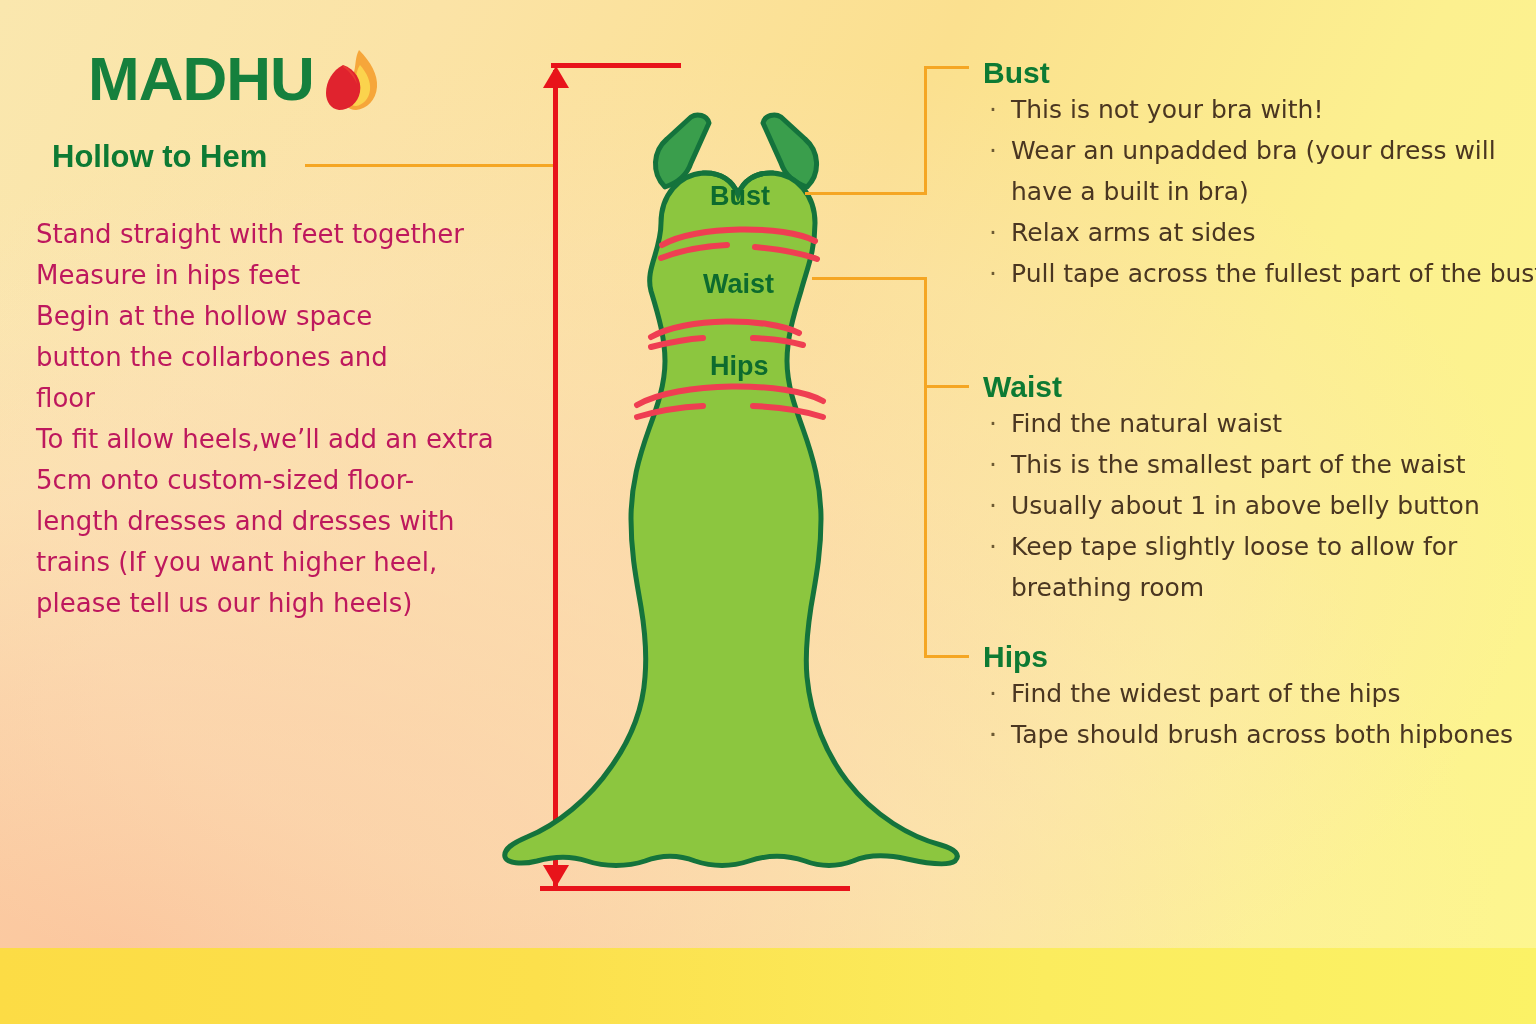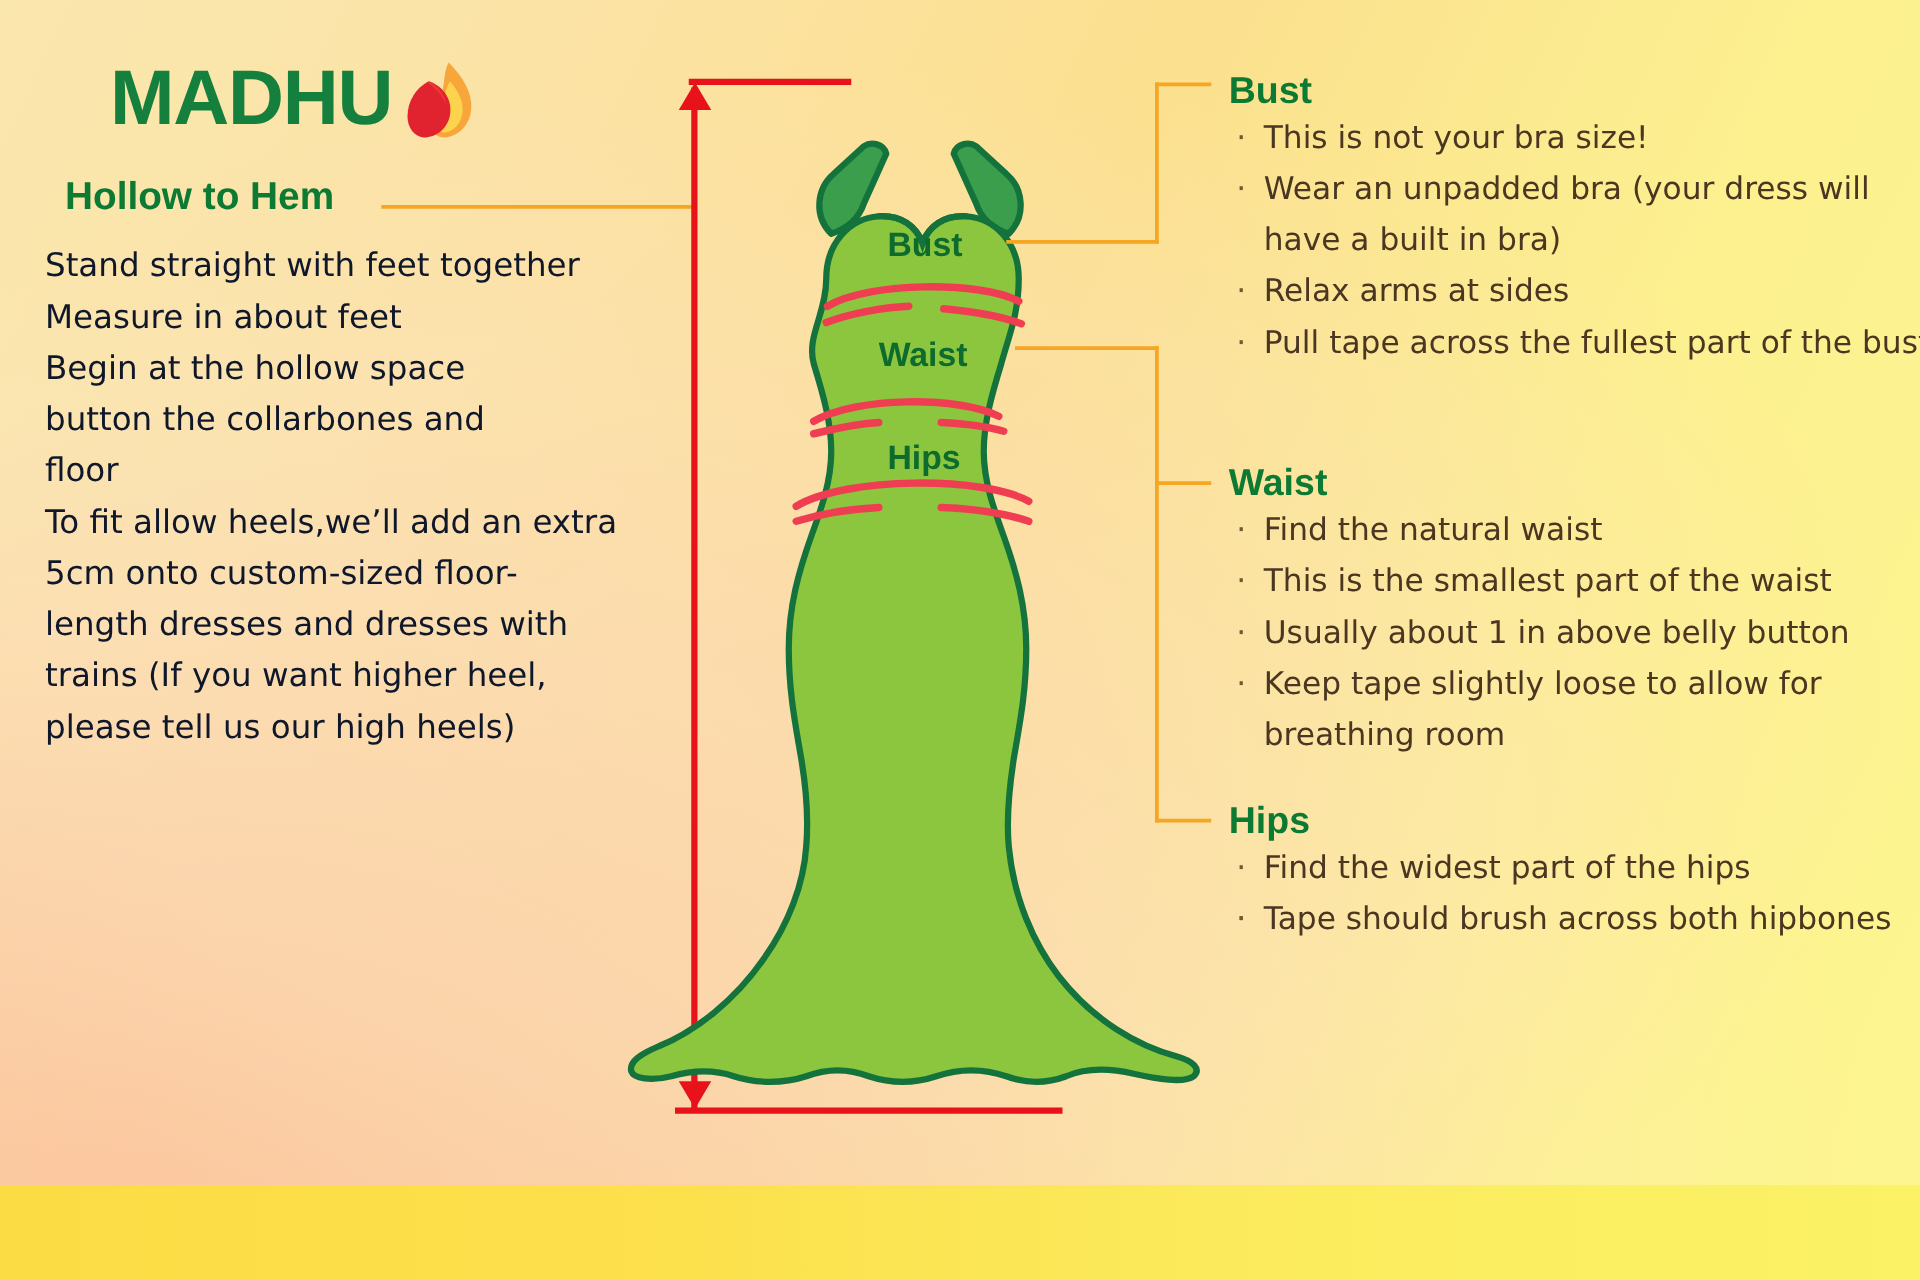--- a/index.html
+++ b/index.html
@@ -39,21 +39,22 @@
     color:#15803d;line-height:1;
   }
   .flame{position:relative;width:58px;height:66px;margin-left:2px;margin-top:4px;}
   
   .sec-head{
     font-family:"Liberation Sans", sans-serif;
     font-weight:bold;color:#0d7a33;margin-left:16px;
   }
   .body-text{
     font-family:"DejaVu Sans", sans-serif;
-    color:#0f172a;
+    color:#be185d;
+    margin-top:21px;
   }
   #hollow-head{
     position:absolute;left:36px;top:139px;font-size:31px;
   }
   #hollow-body{
     position:absolute;left:36px;top:193px;width:500px;
     font-size:26px;line-height:41px;
   }
   #hollow-body div{white-space:nowrap;}
   .right-col{position:absolute;left:983px;width:575px;}
@@ -110,21 +111,21 @@
         <path d="M19 17 C31 21 38 32 36 44 C34 55 25 62 15 62 C7 61 2 54 2 45 C2 33 9 22 19 17 Z" fill="#e0232e"></path>
         <path d="M19 17 C27 21 32 28 33 36 C30 29 25 23 19 19 Z" fill="#f04a36" opacity="0.55"></path>
       </svg>
     </span>
   </div>
 
   <div class="sec-head" id="hollow-head">Hollow to Hem</div>
   <div class="conn conn-h" style="left:305px;top:164px;width:250px;"></div>
   <div class="body-text" id="hollow-body">
     <div>Stand straight with feet together</div>
-    <div>Measure in about feet</div>
+    <div>Measure in hips feet</div>
     <div>Begin at the hollow space</div>
     <div>button the collarbones and</div>
     <div>floor</div>
     <div>To fit allow heels,we’ll add an extra</div>
     <div>5cm onto custom-sized floor-</div>
     <div>length dresses and dresses with</div>
     <div>trains (If you want higher heel,</div>
     <div>please tell us our high heels)</div>
   </div>
 
@@ -205,21 +206,21 @@
   <div class="conn conn-h" style="left:924px;top:66px;width:45px;"></div>
 
   <div class="conn conn-h" style="left:812px;top:277px;width:115px;"></div>
   <div class="conn conn-v" style="left:924px;top:277px;height:381px;"></div>
   <div class="conn conn-h" style="left:924px;top:385px;width:45px;"></div>
   <div class="conn conn-h" style="left:924px;top:655px;width:45px;"></div>
 
   <div class="right-col" id="bust-block">
     <h3 class="sec-head blk-head">Bust</h3>
     <ul class="bullets">
-      <li><span class="dot">·</span><span>This is not your bra size!</span></li>
+      <li><span class="dot">·</span><span>This is not your bra with!</span></li>
       <li><span class="dot">·</span><span>Wear an unpadded bra (your dress will have a built in bra)</span></li>
       <li><span class="dot">·</span><span>Relax arms at sides</span></li>
       <li><span class="dot">·</span><span>Pull tape across the fullest part of the bust</span></li>
     </ul>
   </div>
 
   <div class="right-col" id="waist-block">
     <h3 class="sec-head blk-head">Waist</h3>
     <ul class="bullets">
       <li><span class="dot">·</span><span>Find the natural waist</span></li>

